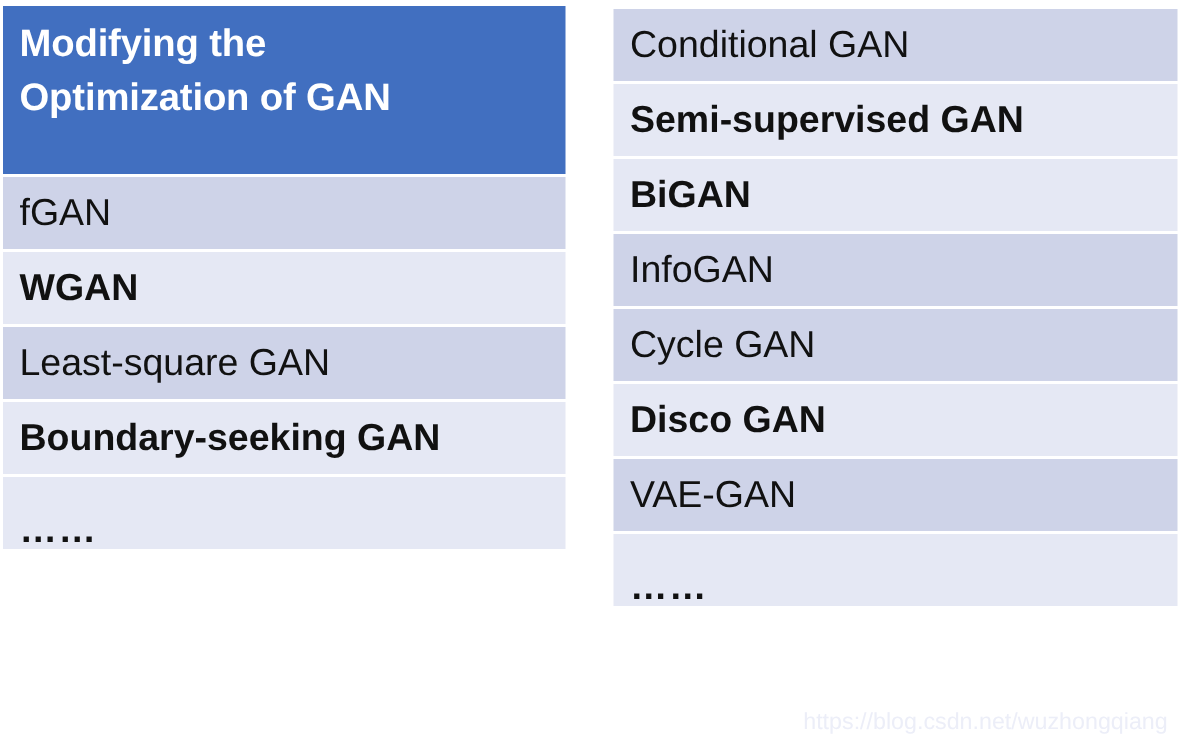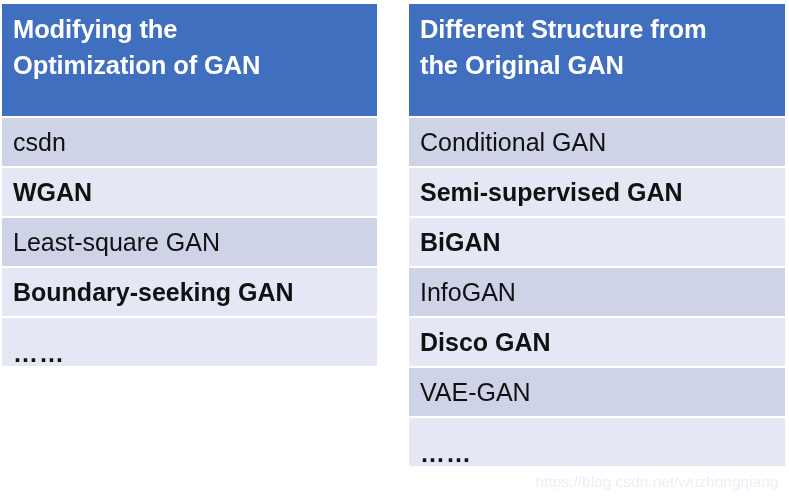--- a/index.html
+++ b/index.html
@@ -75,34 +75,33 @@
   }
 </style>
 </head>
 <body>
 
 <div id="slide">
 
   <div class="table-col" id="col-left">
     <div class="hdr">Modifying the
 Optimization of GAN</div>
-    <div class="row shade-a">csdn</div>
+    <div class="row shade-a">fGAN</div>
     <div class="row shade-b">WGAN</div>
     <div class="row shade-a">Least-square GAN</div>
     <div class="row shade-b">Boundary-seeking GAN</div>
     <div class="row shade-b ellipsis">……</div>
   </div>
 
   <div class="table-col" id="col-right">
-    <div class="hdr">Different Structure from
-the Original GAN</div>
     <div class="row shade-a">Conditional GAN</div>
     <div class="row shade-b">Semi-supervised GAN</div>
     <div class="row shade-b">BiGAN</div>
     <div class="row shade-a">InfoGAN</div>
+    <div class="row shade-a">Cycle GAN</div>
     <div class="row shade-b">Disco GAN</div>
     <div class="row shade-a">VAE-GAN</div>
     <div class="row shade-b ellipsis">……</div>
   </div>
 
   <div id="watermark">https://blog.csdn.net/wuzhongqiang</div>
 
 </div>
 
 </body></html>

